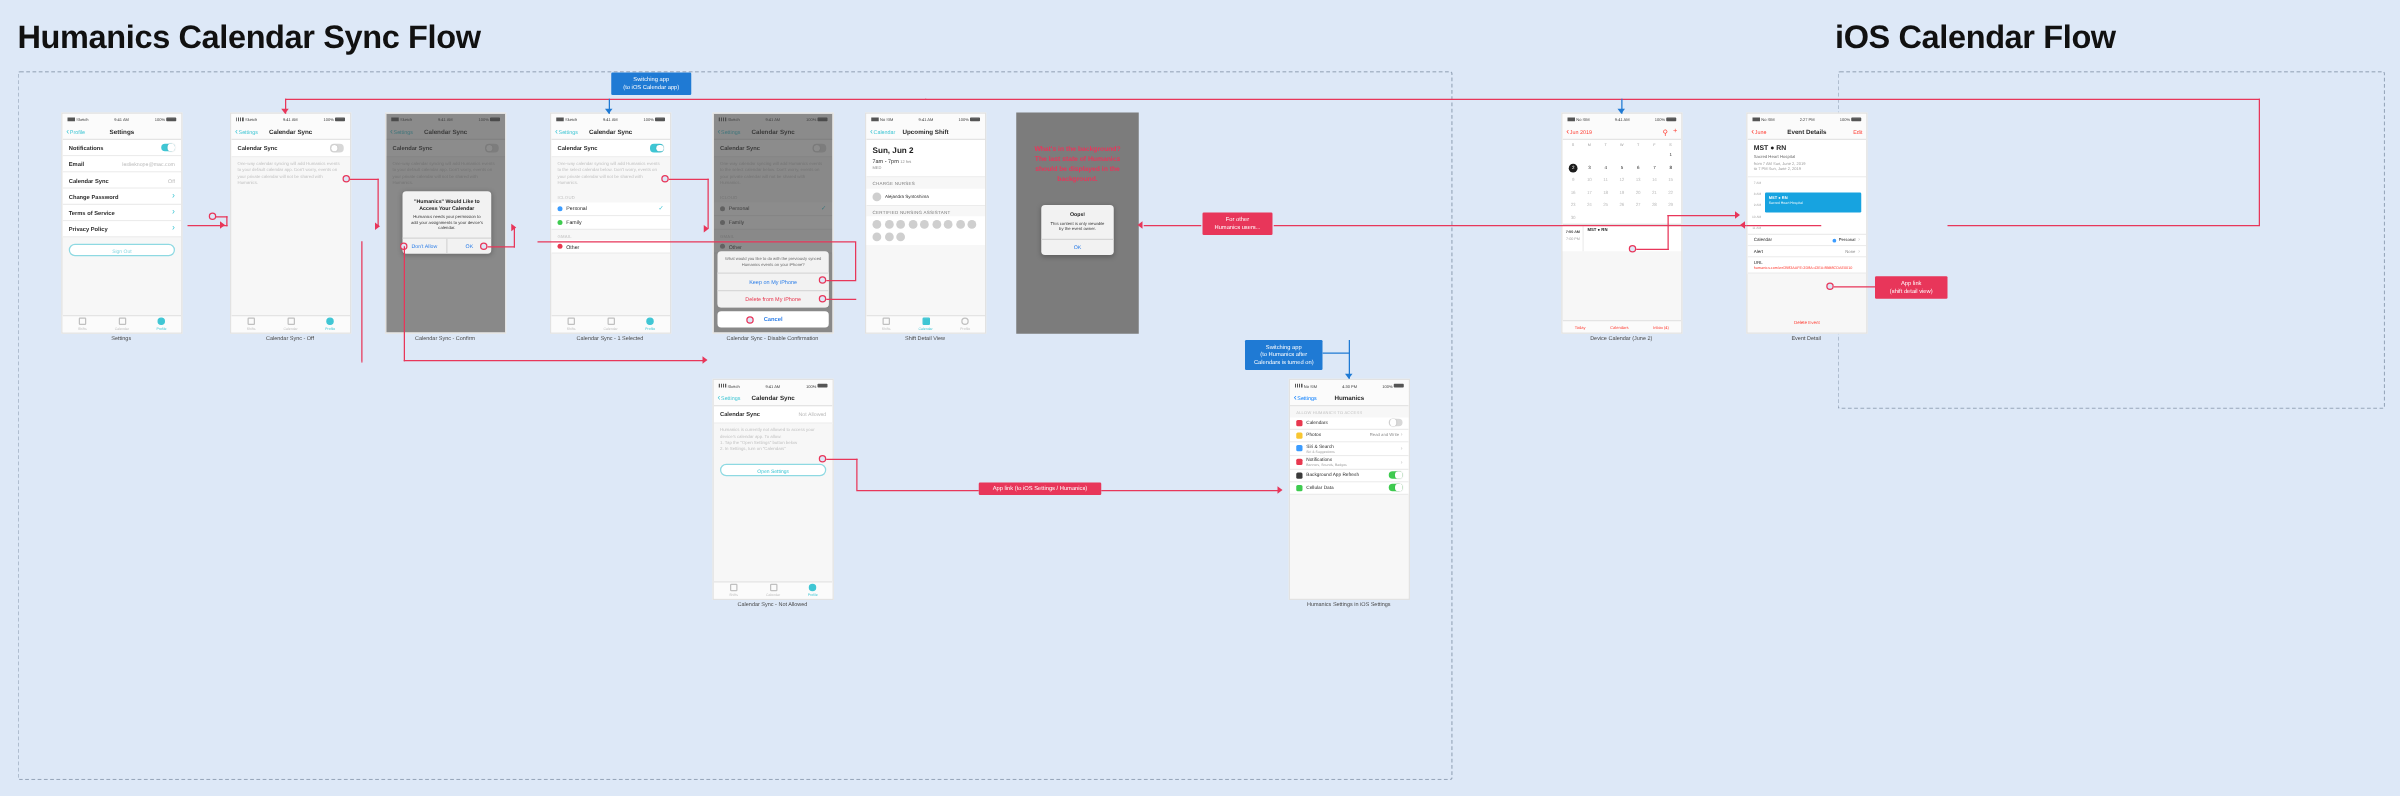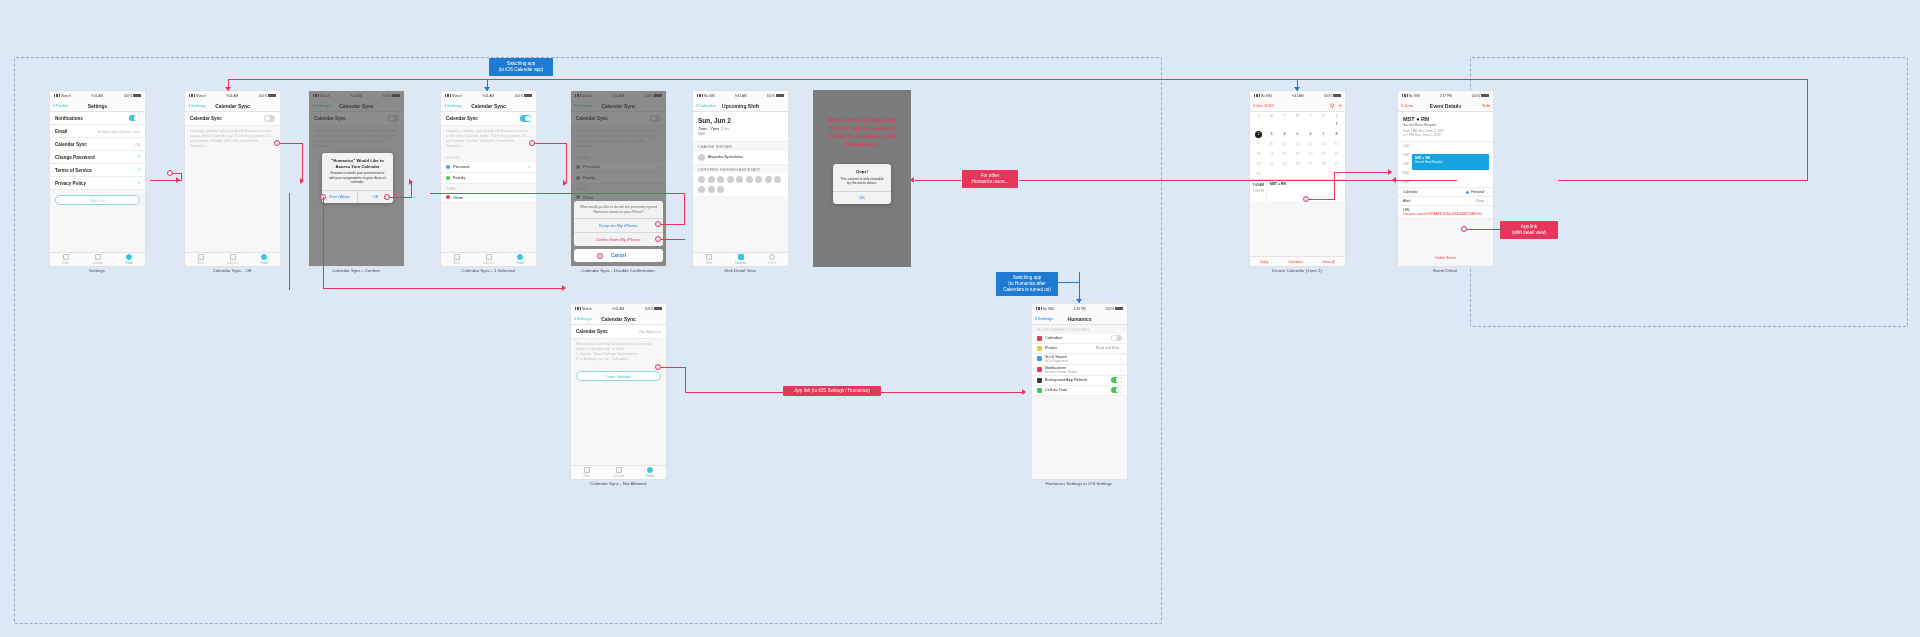--- a/index.html
+++ b/index.html
@@ -186,20 +186,22 @@
   .cal-grid .cell.sel { color:#fff; }
   .cal-grid .cell.sel span { background:#1c1c1c; border-radius:50%; width:7px;height:7px;
                              display:flex;align-items:center;justify-content:center; }
   .cal-grid .cell.muted { color:#bdbdbd; }
 </style>
 </head>
 <body>
 
 <div class="canvas">
 
+  <div class="flow-title" id="title-left">Humanics Calendar Sync Flow</div>
+  <div class="flow-title" id="title-right">iOS Calendar Flow</div>
 
   <div class="group-frame" id="frame-left"></div>
   <div class="group-frame" id="frame-right"></div>
 
   <div class="phone" style="left:49px; top:90px; width:97px; height:177px;">
     <div class="statusbar">
       <span class="sb-l">
           <i class="bars"></i>
           <span>Sketch</span>
         </span>

